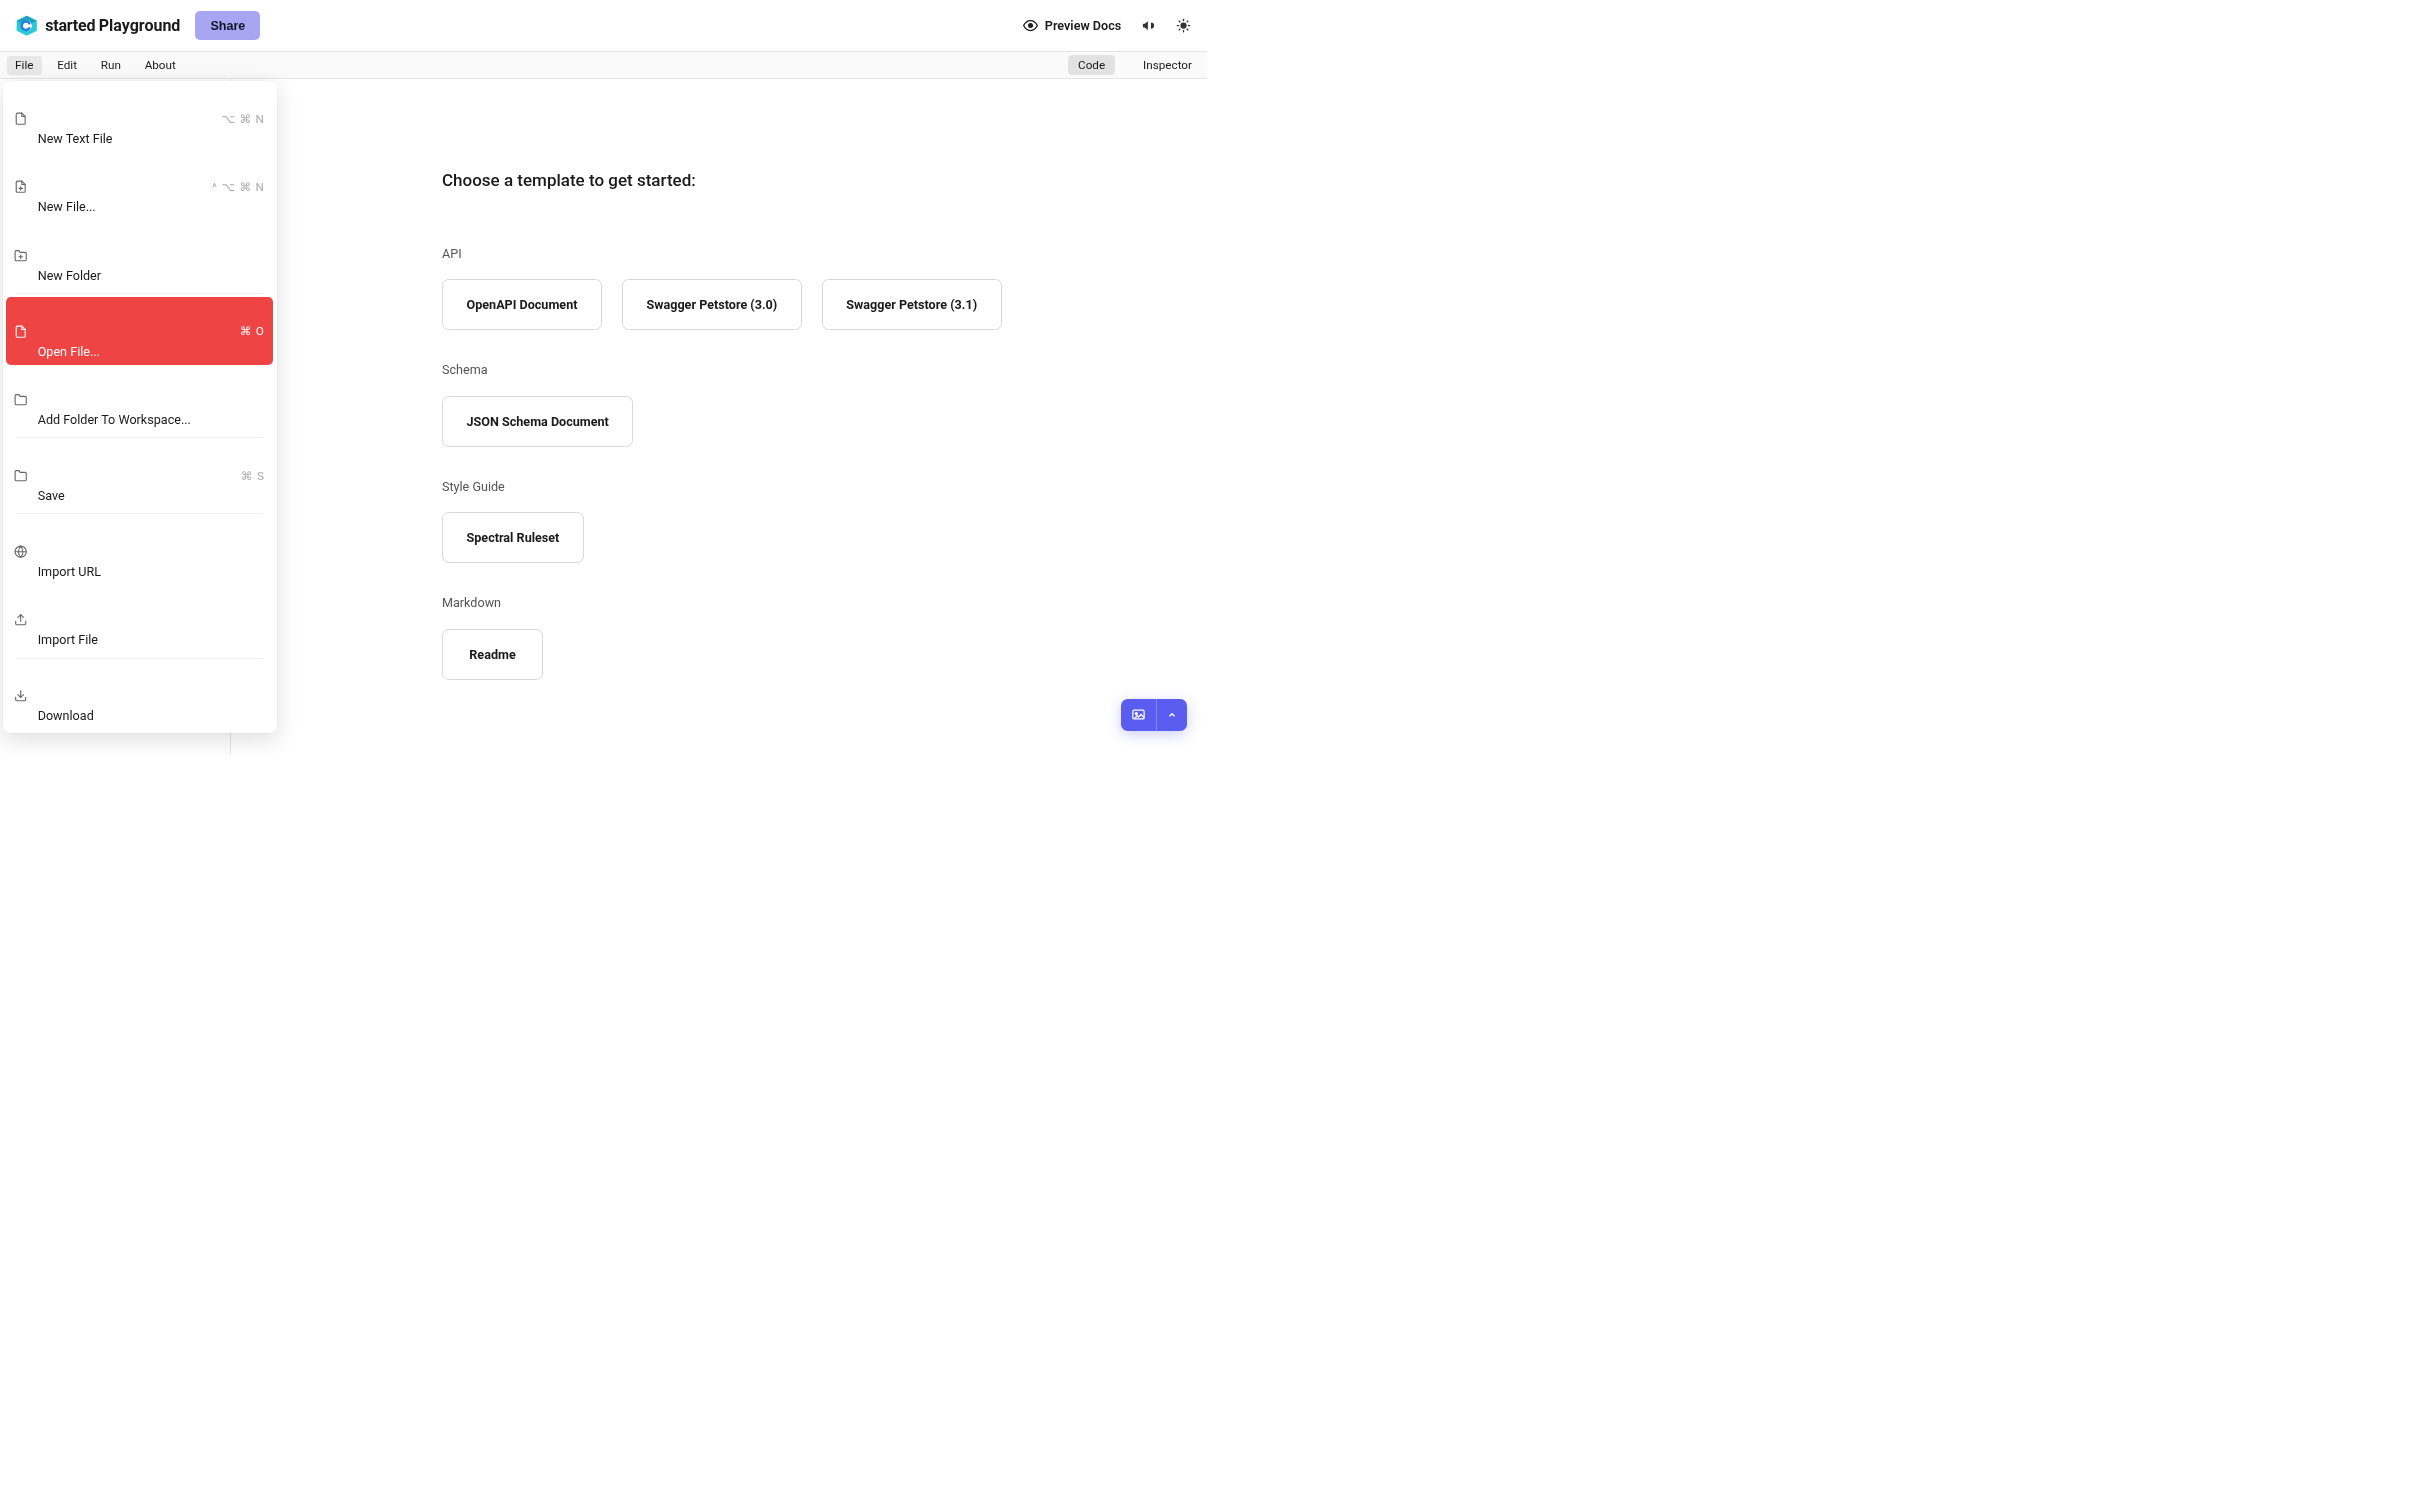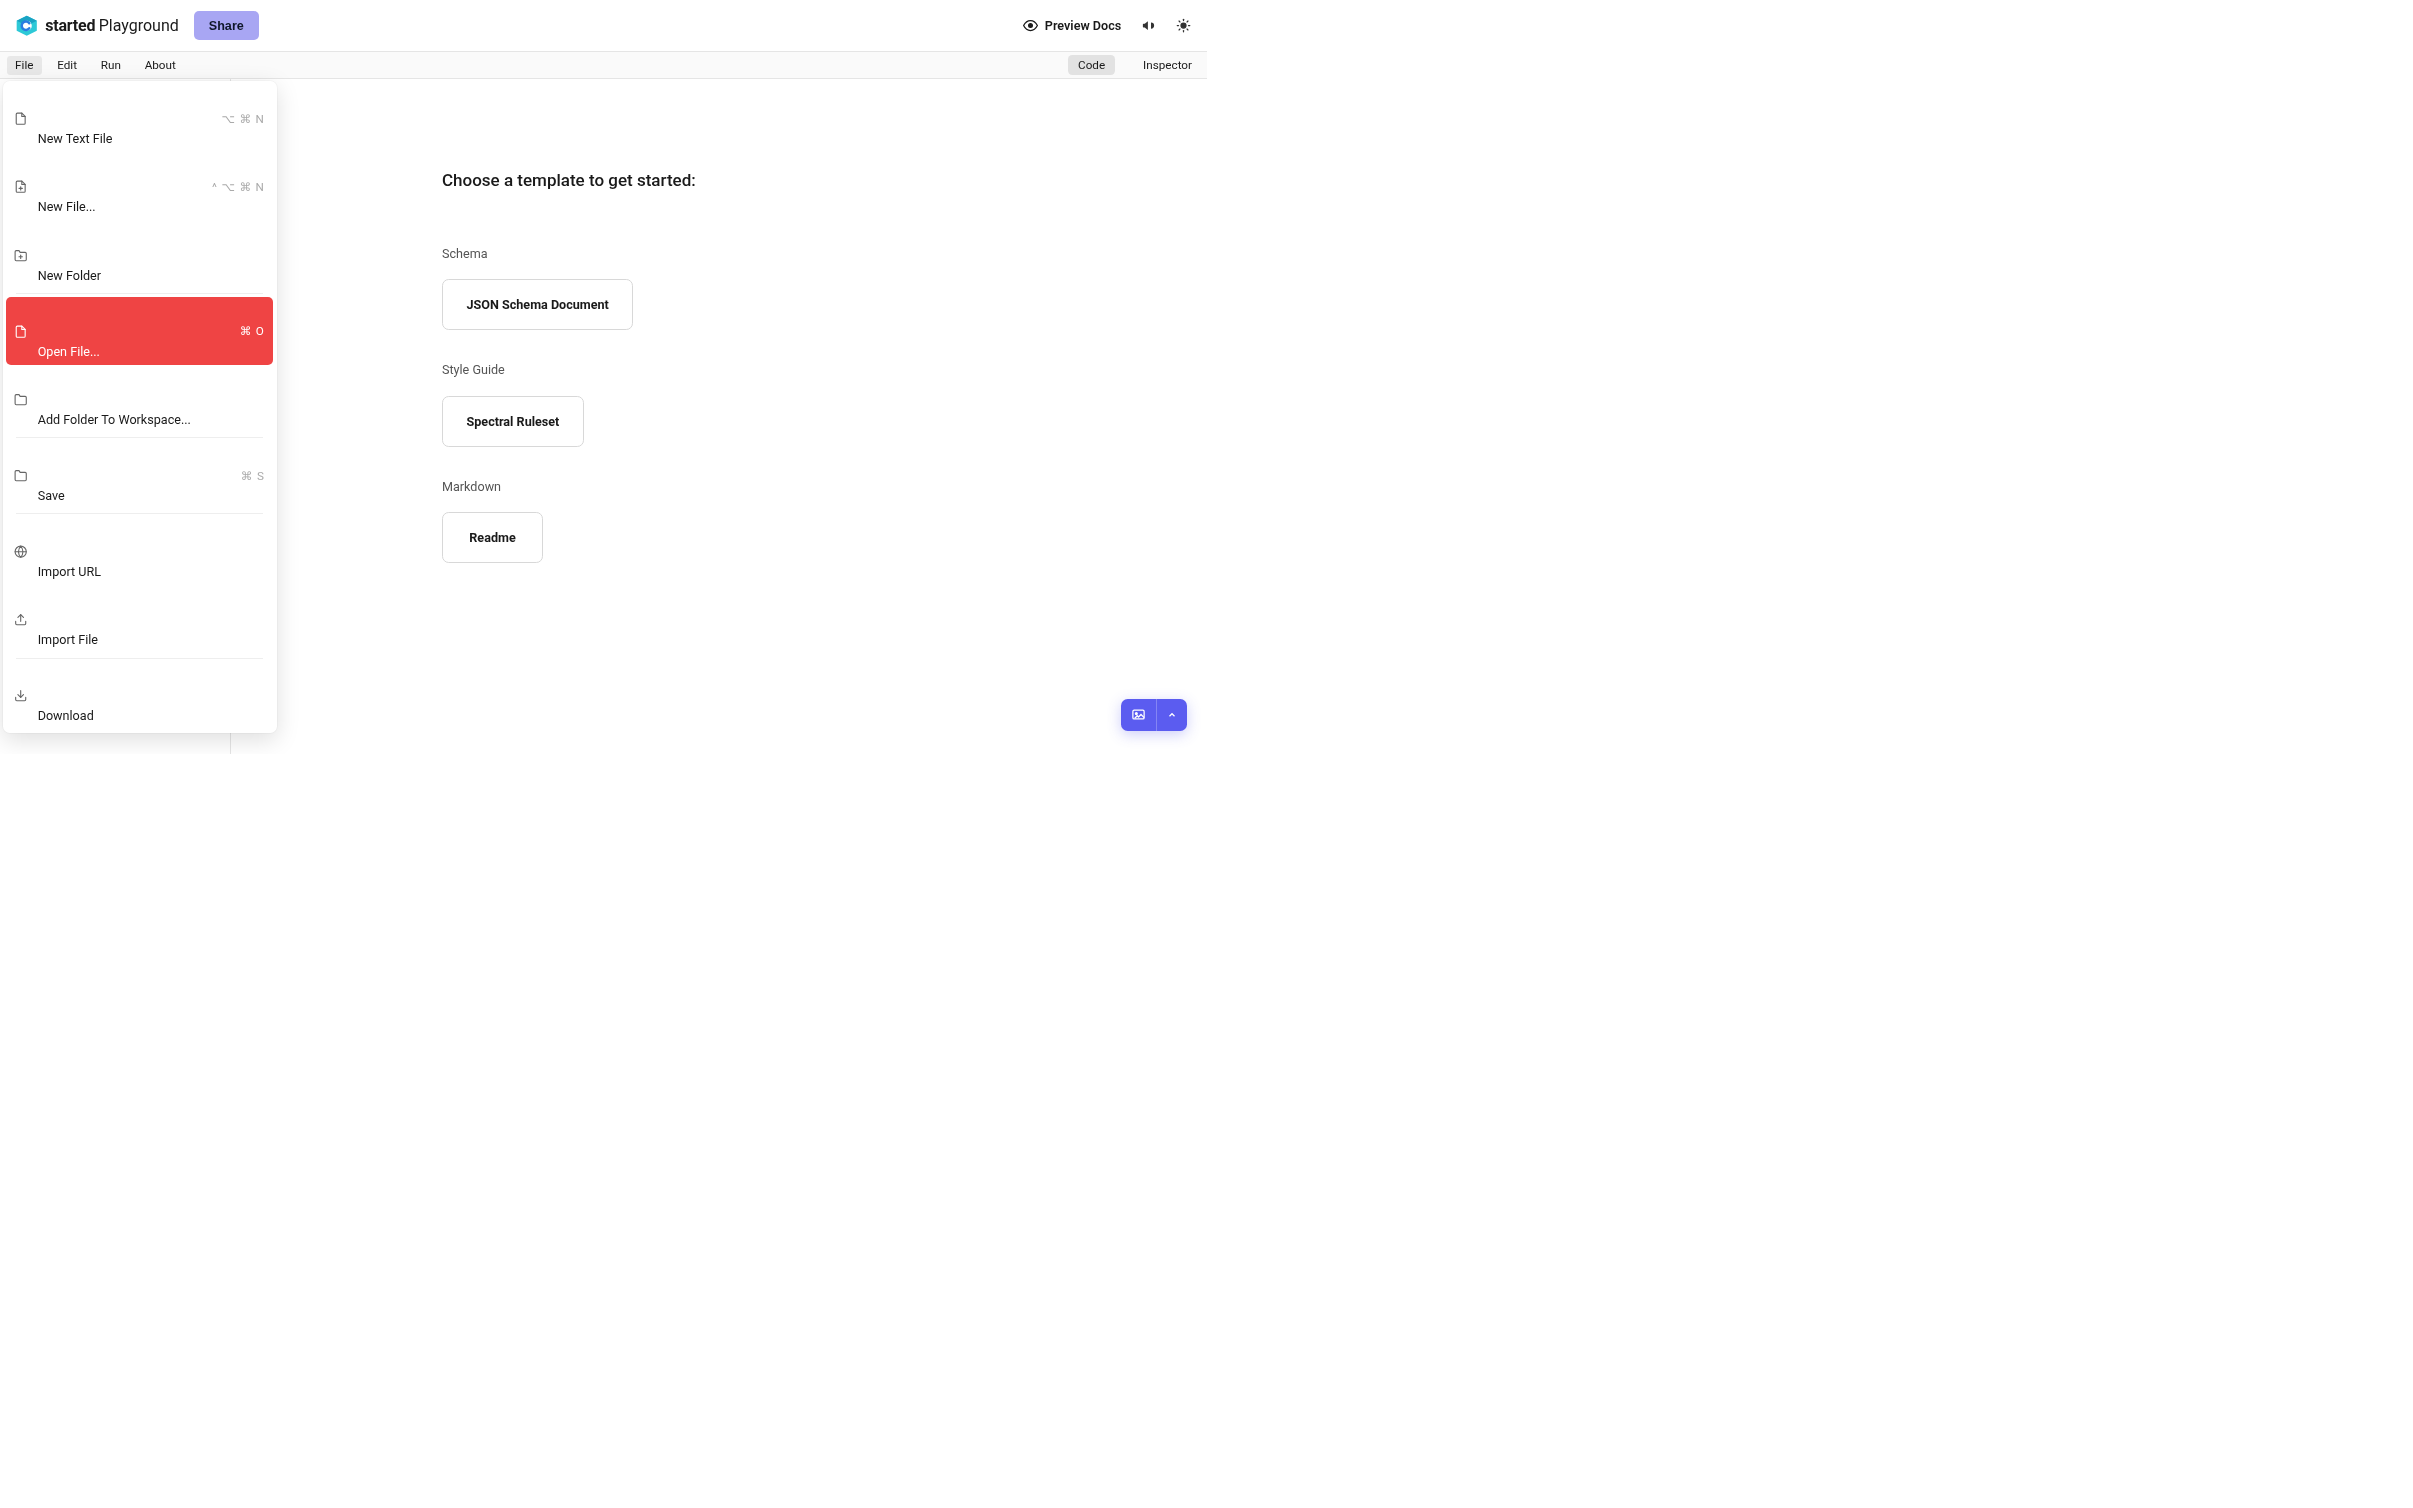--- a/index.html
+++ b/index.html
@@ -41,21 +41,21 @@
       height: 23.5px;
       position: relative;
     }
     .brand-text {
       font-size: 16px;
       font-weight: 700;
       letter-spacing: -0.2px;
     }
     .brand-sub {
       font-size: 16px;
-      font-weight: 400;
+      font-weight: 700;
       margin-left: 3.4px;
     }
     .share-btn {
       background: #a8a6f3;
       color: #0f172a;
       border: none;
       border-radius: 5px;
       padding: 7.5px 15px;
       font-size: 12.6px;
       font-weight: 600;
@@ -309,20 +309,28 @@
       <div class="view-tab active">Code</div>
       <div class="view-tab">Inspector</div>
     </div>
 </div>
 
 <div class="body-area">
   <div class="sidebar"></div>
   <div class="main">
     <div class="main-title">Choose a template to get started:</div>
     <div id="sections">
+        <div class="section">
+          <div class="section-label">API</div>
+          <div class="card-row">
+            <div class="template-card"><span class="template-card-label">OpenAPI Document</span></div>
+            <div class="template-card"><span class="template-card-label">Swagger Petstore (3.0)</span></div>
+            <div class="template-card"><span class="template-card-label">Swagger Petstore (3.1)</span></div>
+          </div>
+        </div>
         <div class="section">
           <div class="section-label">Schema</div>
           <div class="card-row">
             <div class="template-card"><span class="template-card-label">JSON Schema Document</span></div>
           </div>
         </div>
         <div class="section">
           <div class="section-label">Style Guide</div>
           <div class="card-row">
             <div class="template-card"><span class="template-card-label">Spectral Ruleset</span></div>

